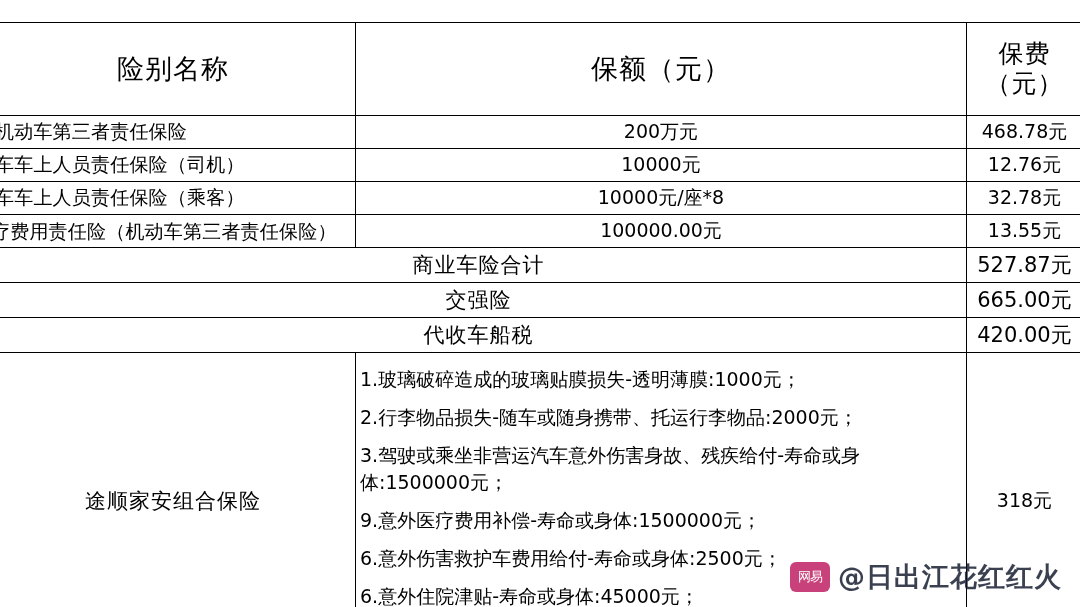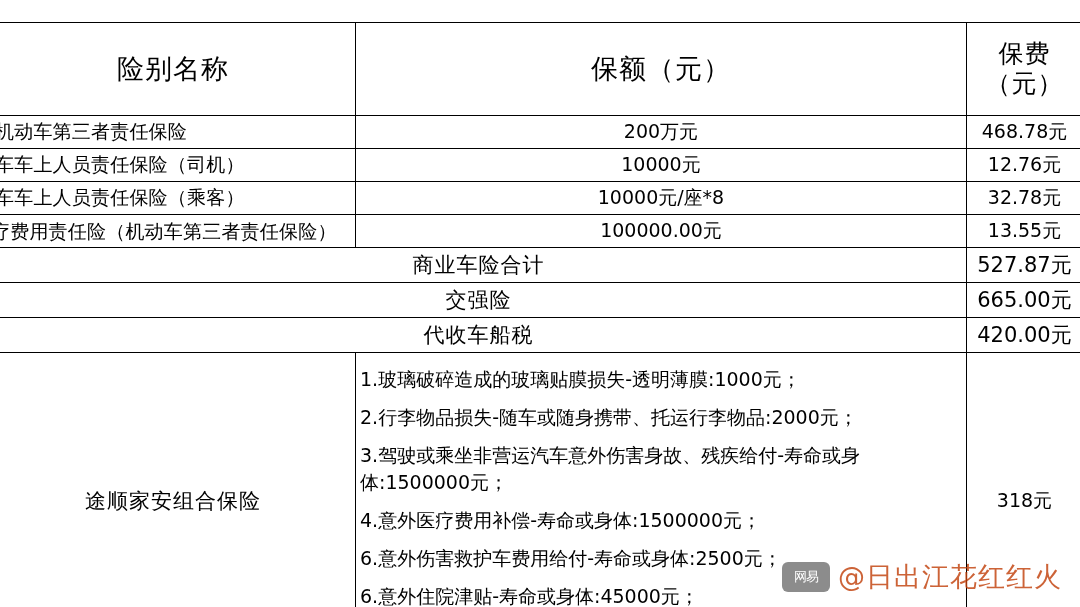--- a/index.html
+++ b/index.html
@@ -107,35 +107,35 @@
   .watermark {
     position: absolute;
     right: 18px;
     bottom: 12px;
     display: flex;
     align-items: center;
     gap: 8px;
     opacity: 0.82;
   }
   .wm-badge {
-    width: 48px;
+    width: 40px;
     height: 30px;
     border-radius: 6px;
-    background: #737373;
+    background: #be185d;
     color: #ffffff;
     font-size: 13px;
     display: flex;
     align-items: center;
     justify-content: center;
     letter-spacing: -1px;
   }
   .wm-text {
     font-size: 27px;
-    color: #c2410c;
-    font-weight: normal;
+    color: #0f172a;
+    font-weight: bold;
     letter-spacing: 1px;
   }
 </style>
 </head>
 <body>
 
 <div class="sheet">
   <table class="ins">
     <colgroup>
       <col class="c-name">
@@ -185,21 +185,21 @@
         <td class="total-label" colspan="2">代收车船税</td>
         <td class="total-prem">420.00元</td>
       </tr>
 
       <tr>
         <td class="pkg-name">途顺家安组合保险</td>
         <td class="pkg-items">
           <div>1.玻璃破碎造成的玻璃贴膜损失-透明薄膜:1000元；</div>
           <div>2.行李物品损失-随车或随身携带、托运行李物品:2000元；</div>
           <div>3.驾驶或乘坐非营运汽车意外伤害身故、残疾给付-寿命或身体:1500000元；</div>
-          <div>4.意外医疗费用补偿-寿命或身体:1500000元；</div>
+          <div>9.意外医疗费用补偿-寿命或身体:1500000元；</div>
           <div>6.意外伤害救护车费用给付-寿命或身体:2500元；</div>
           <div>6.意外住院津贴-寿命或身体:45000元；</div>
           <div>7.物品维修替代费用损失补偿责任-费用损失补偿(机动车):100元；</div>
         </td>
         <td class="pkg-prem">318元</td>
       </tr>
     </tbody>
   </table>
 </div>
 

